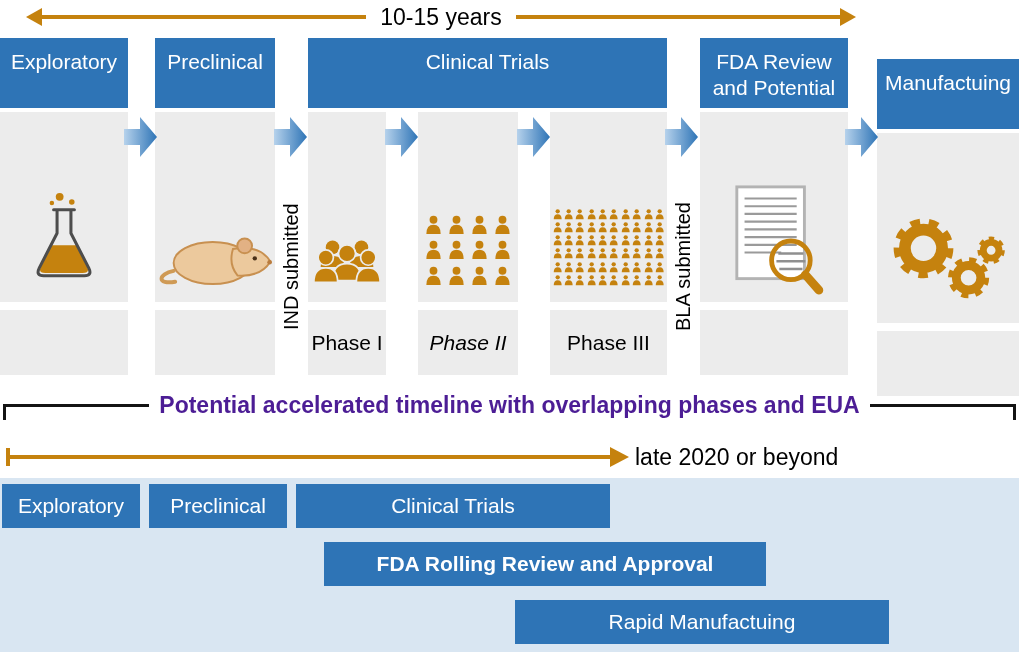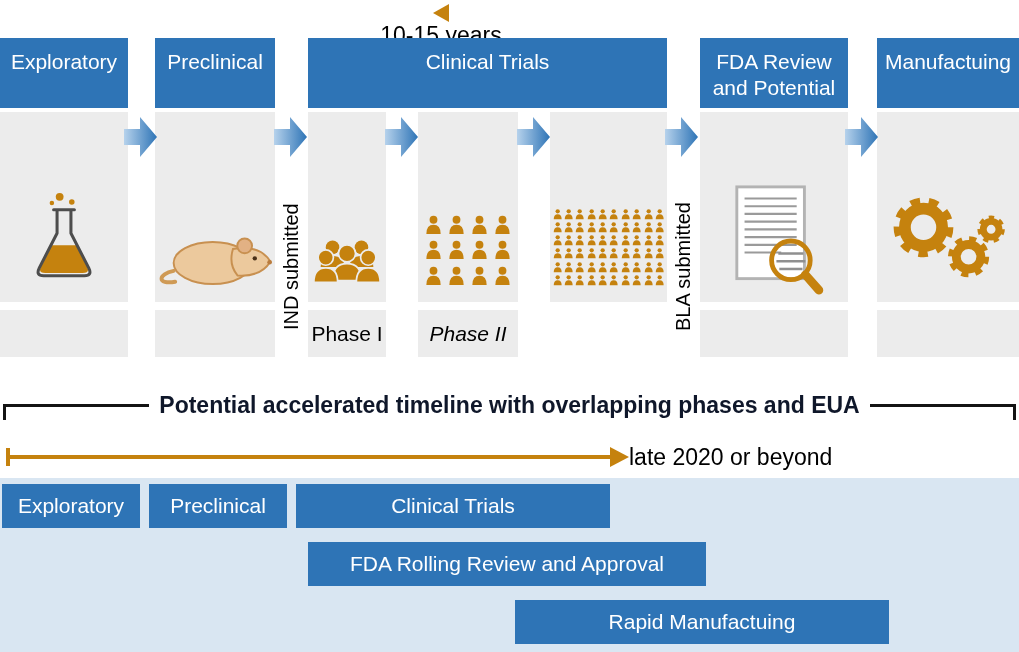--- a/index.html
+++ b/index.html
@@ -6,39 +6,39 @@
   :root{
     --blue:#2e74b6;
     --orange:#c5820e;
     --gray:#ececec;
     --panel:#d9e6f2;
   }
   body{ font-family:"Liberation Sans", sans-serif; background:#fff; }
   #canvas{ position:relative; width:1019px; height:652px; background:#fff; overflow:hidden; }
 
   
-  .duration-arrow{ position:absolute; top:4px; left:26px; width:830px; height:26px; display:flex; align-items:center;flex-direction:column; }
+  .duration-arrow{ position:absolute; top:4px; left:26px; width:830px; height:26px; display:flex; align-items:center; }
   .dh-left{ width:0; height:0; border-top:9px solid transparent; border-bottom:9px solid transparent; border-right:16px solid var(--orange); }
   .dh-right{ width:0; height:0; border-top:9px solid transparent; border-bottom:9px solid transparent; border-left:16px solid var(--orange); }
   .dline{ flex:1; height:4px; background:var(--orange); }
   .dtext{ font-size:23px; color:#000; padding:0 14px; white-space:nowrap; }
 
   
   .hdr{ position:absolute; top:38px; height:70px; background:var(--blue); color:#fff; font-size:21px;
         display:flex; justify-content:center; align-items:flex-start; padding-top:11px; text-align:center; line-height:26px; }
   .col-expl{ left:0; width:128px; }
   .col-precl{ left:155px; width:120px; }
   .col-clin{ left:308px; width:359px; }
   .col-fda{ left:700px; width:148px; }
-  .col-man{ left:877px; width:142px; }
+  .col-man{ left:877px; width:142px;margin-top:21px; }
 
   
   .gray{ position:absolute; background:var(--gray); }
   .iconbox{ top:112px; height:190px; }
-  .lblbox{ top:310px; height:47px; display:flex; align-items:center; justify-content:center; font-size:21px; color:#000; }
+  .lblbox{ top:310px; height:65px; display:flex; align-items:center; justify-content:center; font-size:21px; color:#000; }
   .col-p1{ left:308px; width:78px; }
   .col-p2{ left:418px; width:100px;font-style:italic; }
   .col-p3{ left:550px; width:117px; }
 
   
   .flow-arrow{ position:absolute; top:114px; width:33px; height:46px; }
   .fa1{ left:124px; } .fa2{ left:274px; } .fa3{ left:385px; }
   .fa4{ left:517px; } .fa5{ left:665px; } .fa6{ left:845px; }
 
   
@@ -62,35 +62,35 @@
   .grid-p2{ width:86px; height:72px; gap:4px 6px; }
   .grid-p3{ width:112px; height:78px; gap:1px 2px; }
   .person{ display:block; }
   .person svg{ display:block; width:100%; height:100%; fill:var(--orange); }
 
   
   .acc-title-row{ position:absolute; top:392px; left:3px; width:1013px; display:flex; align-items:flex-start; }
   .bracket{ flex:1; height:16px; border-top:3px solid #141414; margin-top:12px; }
   .bracket-left{ border-left:3px solid #141414; }
   .bracket-right{ border-right:3px solid #141414; }
-  .acc-title{ font-size:23px; font-weight:bold; color:#0f172a; padding:0 10px; white-space:nowrap; }
+  .acc-title{ font-size:23px; font-weight:bold; color:#4c1d95; padding:0 10px; white-space:nowrap; }
 
   .acc-arrow-row{ position:absolute; top:443px; left:6px; height:28px; display:flex; align-items:center; }
   .tick{ width:4px; height:18px; background:var(--orange); }
   .aline{ width:600px; height:4px; background:var(--orange); }
   .ahead{ width:0; height:0; border-top:10px solid transparent; border-bottom:10px solid transparent; border-left:19px solid var(--orange); }
-  .alabel{ font-size:23px; color:#000; white-space:nowrap; }
+  .alabel{ font-size:23px; color:#000; margin-left:6px; white-space:nowrap; }
 
   .panel{ position:absolute; top:478px; left:0; width:1019px; height:174px; background:var(--panel); }
   .bar{ position:absolute; height:44px; background:var(--blue); color:#fff; font-size:21px;
         display:flex; align-items:center; justify-content:center; text-align:center; }
   .bar-expl{ top:6px; left:2px; width:138px; }
   .bar-precl{ top:6px; left:149px; width:138px; }
   .bar-clin{ top:6px; left:296px; width:314px; }
-  .bar-fda{ top:64px; left:308px; width:398px; }
+  .bar-fda{ top:64px; left:324px; width:442px;font-weight:bold; }
   .bar-man{ top:122px; left:515px; width:374px; }
 </style>
 </head>
 <body>
 
 <div id="canvas">
 
   <svg width="0" height="0" style="position:absolute" aria-hidden="true">
     <defs>
       <linearGradient id="arrowGrad" x1="0" y1="0" x2="1" y2="0">
@@ -650,20 +650,21 @@
       <polygon points="0,15 16,15 16,3 33,23 16,43 16,31 0,31" fill="url(#arrowGrad)"></polygon>
     </svg>
 
   <div class="milestone ms-ind">IND submitted</div>
   <div class="milestone ms-bla">BLA submitted</div>
 
   <div class="gray lblbox col-expl"></div>
   <div class="gray lblbox col-precl"></div>
   <div class="gray lblbox col-p1">Phase I</div>
   <div class="gray lblbox col-p2">Phase II</div>
+  <div class="gray lblbox col-p3">Phase III</div>
   <div class="gray lblbox col-fda"></div>
   <div class="gray lblbox col-man"></div>
 
   <div class="acc-title-row">
     <div class="bracket bracket-left"></div>
     <div class="acc-title">Potential accelerated timeline with overlapping phases and EUA</div>
     <div class="bracket bracket-right"></div>
   </div>
 
   <div class="acc-arrow-row">

